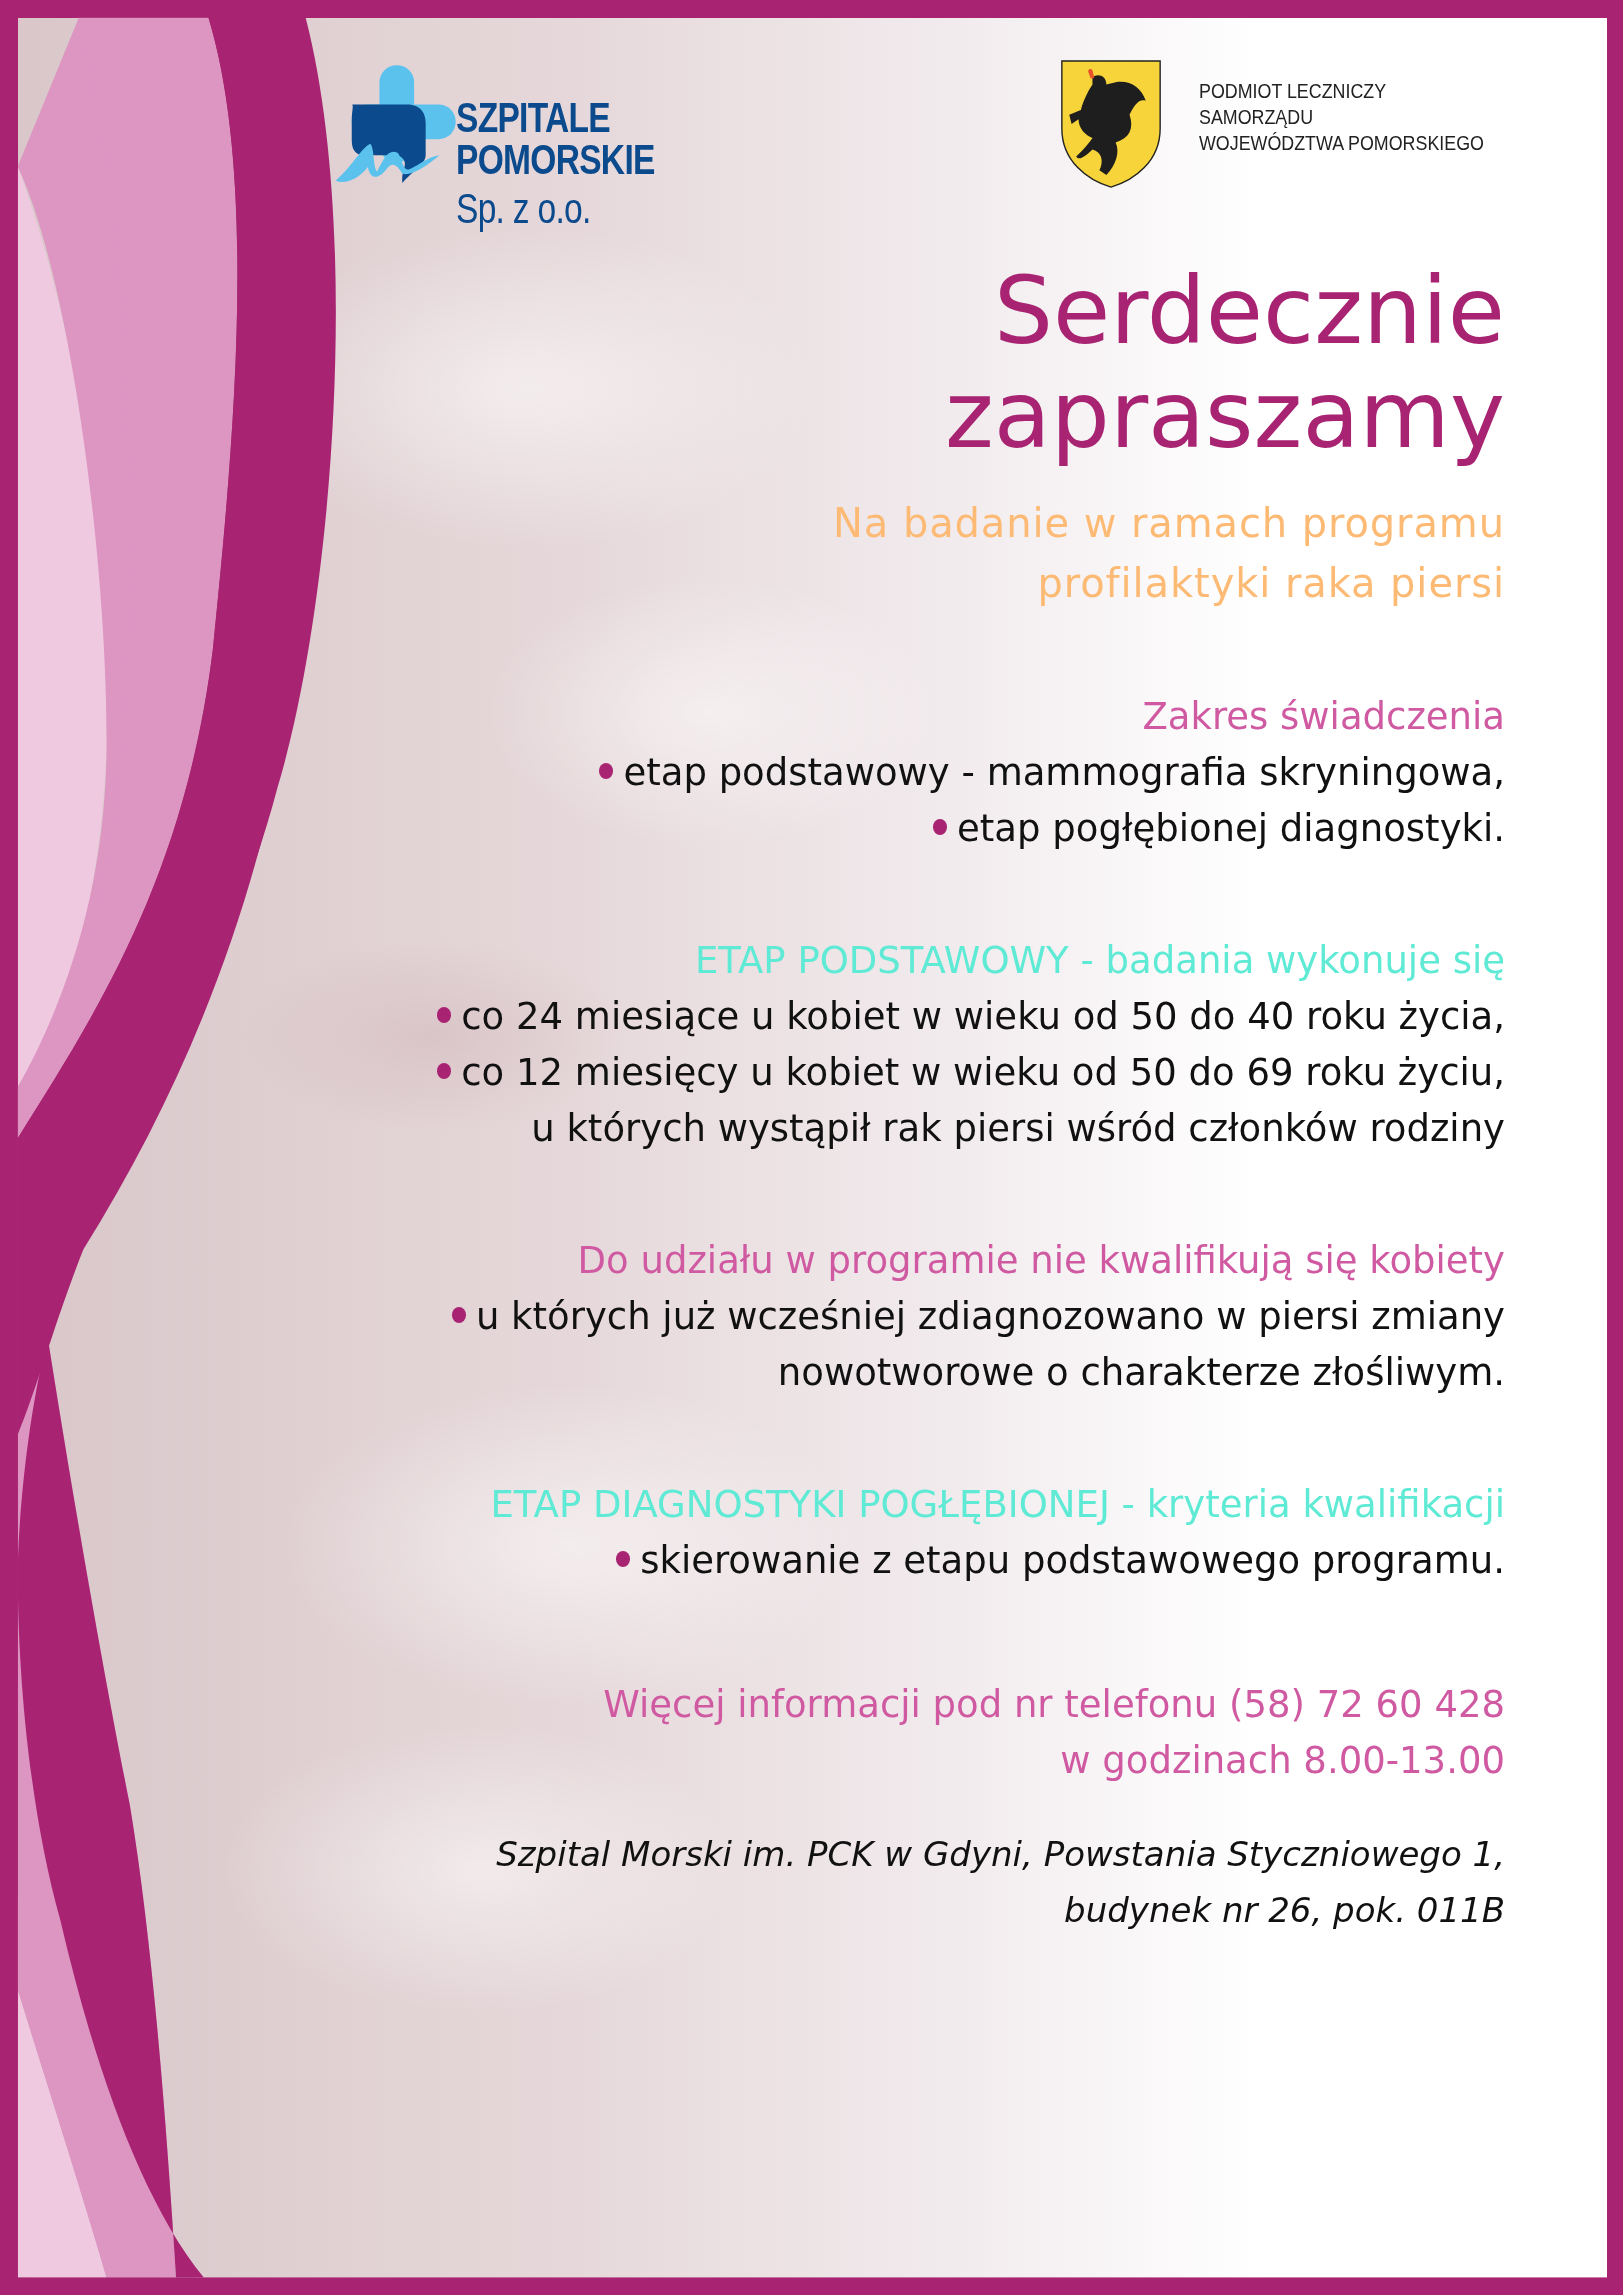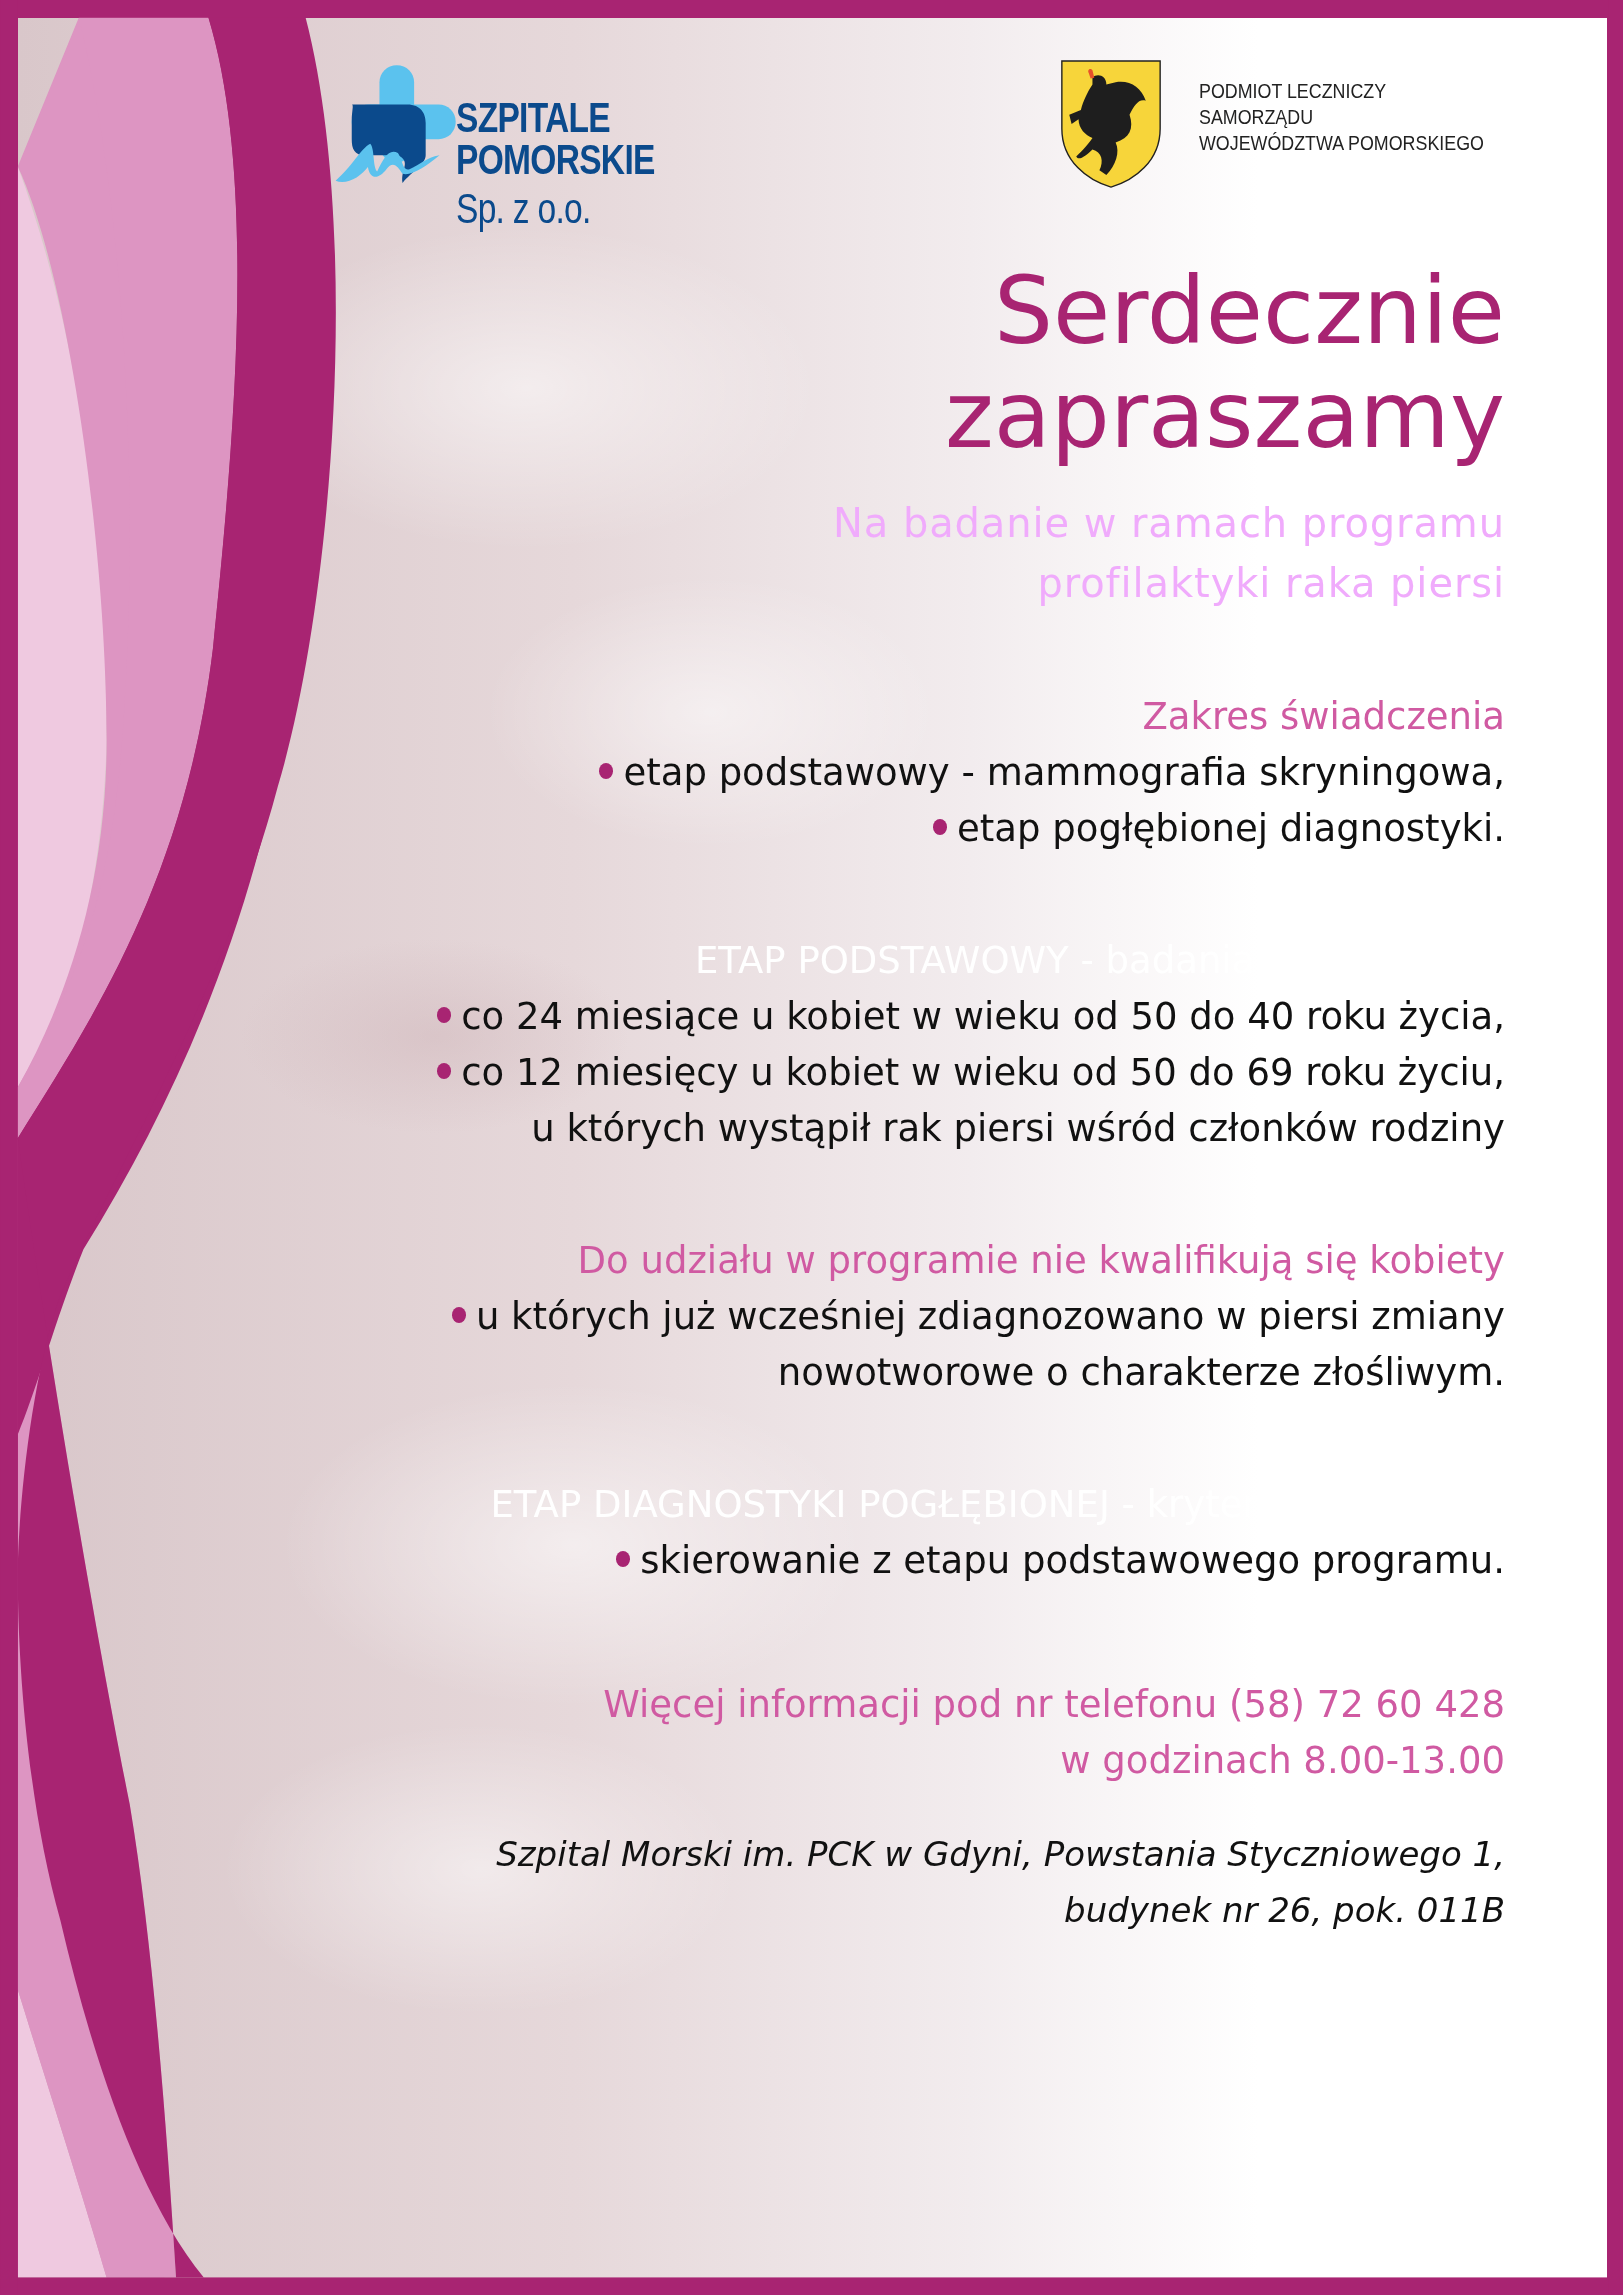--- a/index.html
+++ b/index.html
@@ -19,25 +19,25 @@
   .logo-left .mark { position: absolute; left: 0; top: 0; width: 153px; height: 134px; }
   .logo-left .t1, .logo-left .t2 { position: absolute; left: 123px; font-family: "Liberation Sans", sans-serif; font-weight: bold; color: #0b4a8c; letter-spacing: -0.9px; transform: scaleX(0.78); transform-origin: left; }
   .logo-left .t1 { top: 37px; font-size: 43px; }
   .logo-left .t2 { top: 79px; font-size: 43px; }
   .logo-left .t2 .suffix { font-weight: normal; }
   .logo-right { position: absolute; left: 1060px; top: 59px; width: 509px; height: 134px; }
   .logo-right .shield { position: absolute; left: 0; top: 0; width: 102px; height: 130px; }
   .logo-right .lines { position: absolute; left: 139px; top: 18.5px; font-family: "Liberation Sans", sans-serif; color: #222; font-size: 21px; line-height: 26px; transform: scaleX(0.85); transform-origin: left; }
   .content { position: absolute; right: 119px; top: 259px; width: 1296px; text-align: right; }
   .title { font-family: "DejaVu Sans", sans-serif; color: #a82472; font-size: 93px; line-height: 104px; margin: 0; font-weight: normal; }
-  .subtitle { color: #f0abfc; font-size: 40px; line-height: 60px; margin-top: 25.5px; letter-spacing: 0.9px; }
+  .subtitle { color: #fdba74; font-size: 40px; line-height: 60px; margin-top: 25.5px; letter-spacing: 0.9px; }
   .section { margin-top: 76px; }
   .sec-head { font-weight: normal; font-size: 37px; line-height: 56px; }
   .sec-head.light { color: #d05aa2; }
-  .sec-head.dark { color: #ffffff; }
+  .sec-head.dark { color: #5eead4; }
   .line { color: #111; font-size: 37px; line-height: 56px; white-space: nowrap; }
   .bullet { display: inline-block; width: 14px; height: 15.7px; border-radius: 50%; background: #a82472; margin-right: 10.2px; vertical-align: middle; position: relative; top: -2.8px; }
   .contact { margin-top: 88px; }
   .contact .sec-head { color: #d05aa2; }
   .address { margin-top: 37px; font-style: italic; }
   .address .line { font-size: 34px; line-height: 56px; }
 </style>
 </head>
 <body>
 

